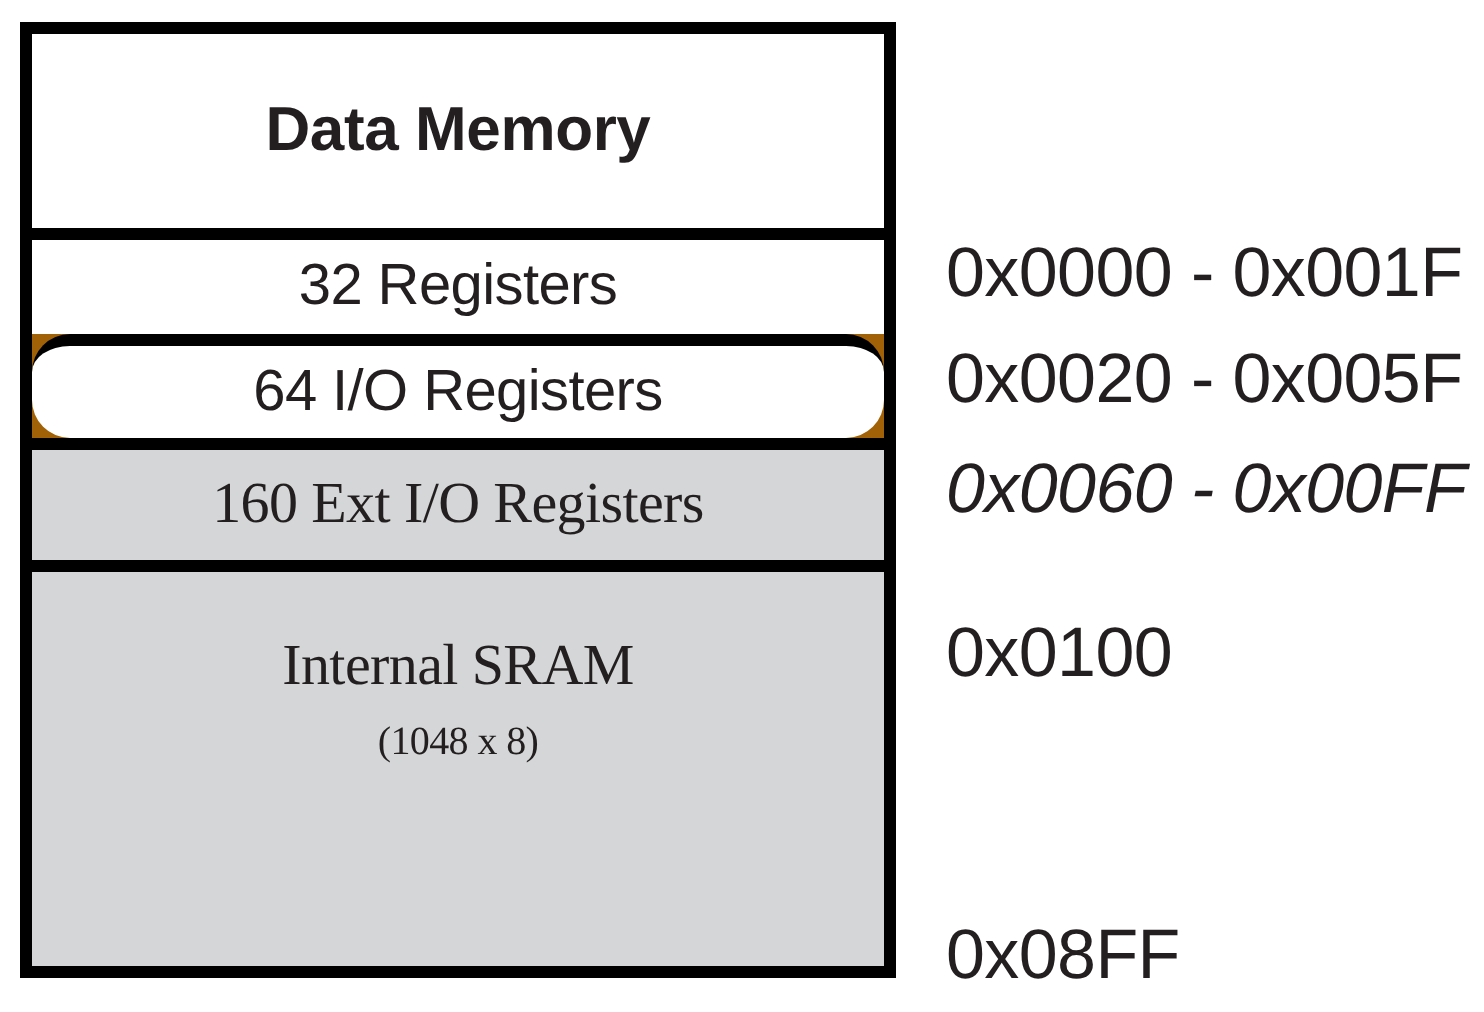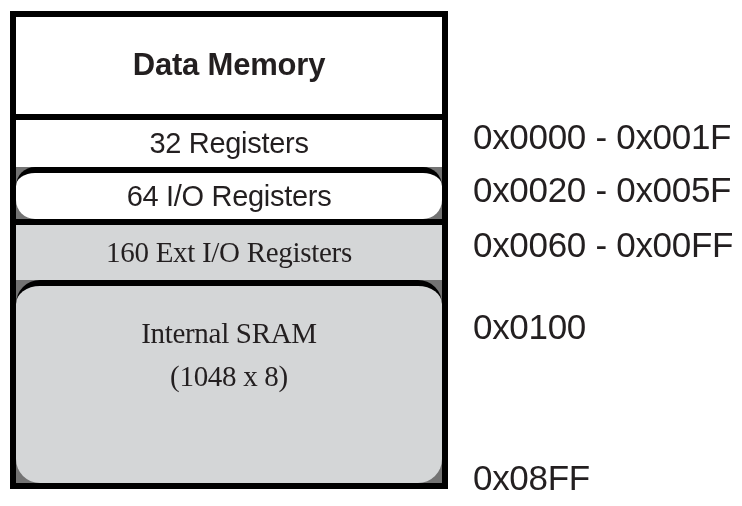--- a/index.html
+++ b/index.html
@@ -20,21 +20,21 @@
 
   
   #memory-map {
     position: absolute;
     left: 10px;
     top: 11px;
     width: 438px;
     height: 478px;
     box-sizing: border-box;
     border: 6px solid #000000;
-    background: #737373;
+    background: #a16207;
     display: flex;
     flex-direction: column;
   }
 
   .mem-row {
     box-sizing: border-box;
     display: flex;
     align-items: center;
     justify-content: center;
     background: #ffffff;
@@ -47,21 +47,21 @@
   .mem-row.shaded {
     background: #d4d6d7;
     font-family: Liberation Serif, serif;
   }
 
   
   #row-header   { height: 97px; }
   #row-regs32   { height: 53px; }
   #row-io64     { height: 52px; border-radius: 19px; }
   #row-extio160 { height: 61px; }
-  #row-sram     { flex: 1 1 auto; border-radius: 24px; }
+  #row-sram     { flex: 1 1 auto; }
 
   .row-label {
     text-align: center;
     line-height: 1.12;
     white-space: nowrap;
   }
   #row-header .row-label {
     font-size: 31px;
     font-weight: bold;
     letter-spacing: -0.2px;
@@ -83,38 +83,38 @@
   #sram-text-wrap {
     margin-top: 30px;
     text-align: center;
   }
   #sram-name {
     font-size: 29px;
     letter-spacing: -0.3px;
     line-height: 1.2;
   }
   #sram-size {
-    font-size: 29px;
+    font-size: 20px;
     letter-spacing: -0.3px;
     line-height: 1.2;
     margin-top: 8px;
   }
 
   
   .addr-label {
     position: absolute;
     left: 473px;
     font-size: 35px;
     letter-spacing: -0.3px;
     white-space: nowrap;
     line-height: 1;
   }
   #addr-regs32   { top: 119px; }
   #addr-io64     { top: 172px; }
-  #addr-extio160 { top: 227px; }
+  #addr-extio160 { top: 227px; font-style: italic; }
   #addr-sram-start { top: 285px; margin-top: 24px; }
   #addr-sram-end   { top: 460px; }
 </style>
 </head>
 <body>
 
 <div id="memory-map">
 
   <div class="mem-row" id="row-header">
     <span class="row-label">Data Memory</span>

